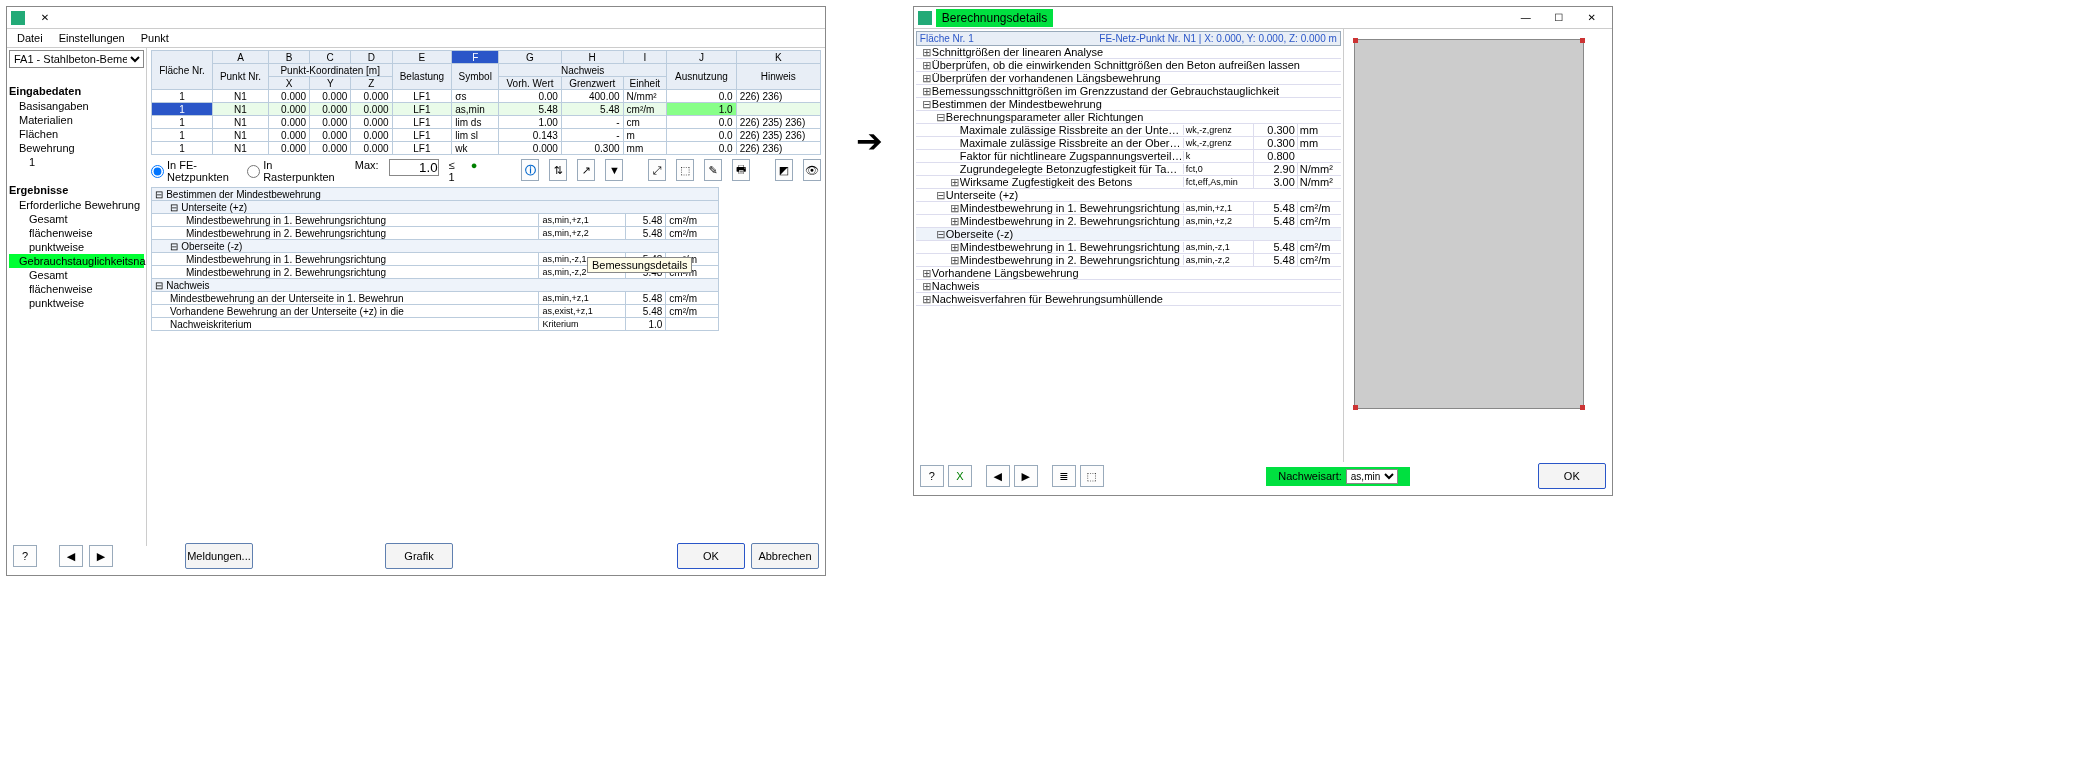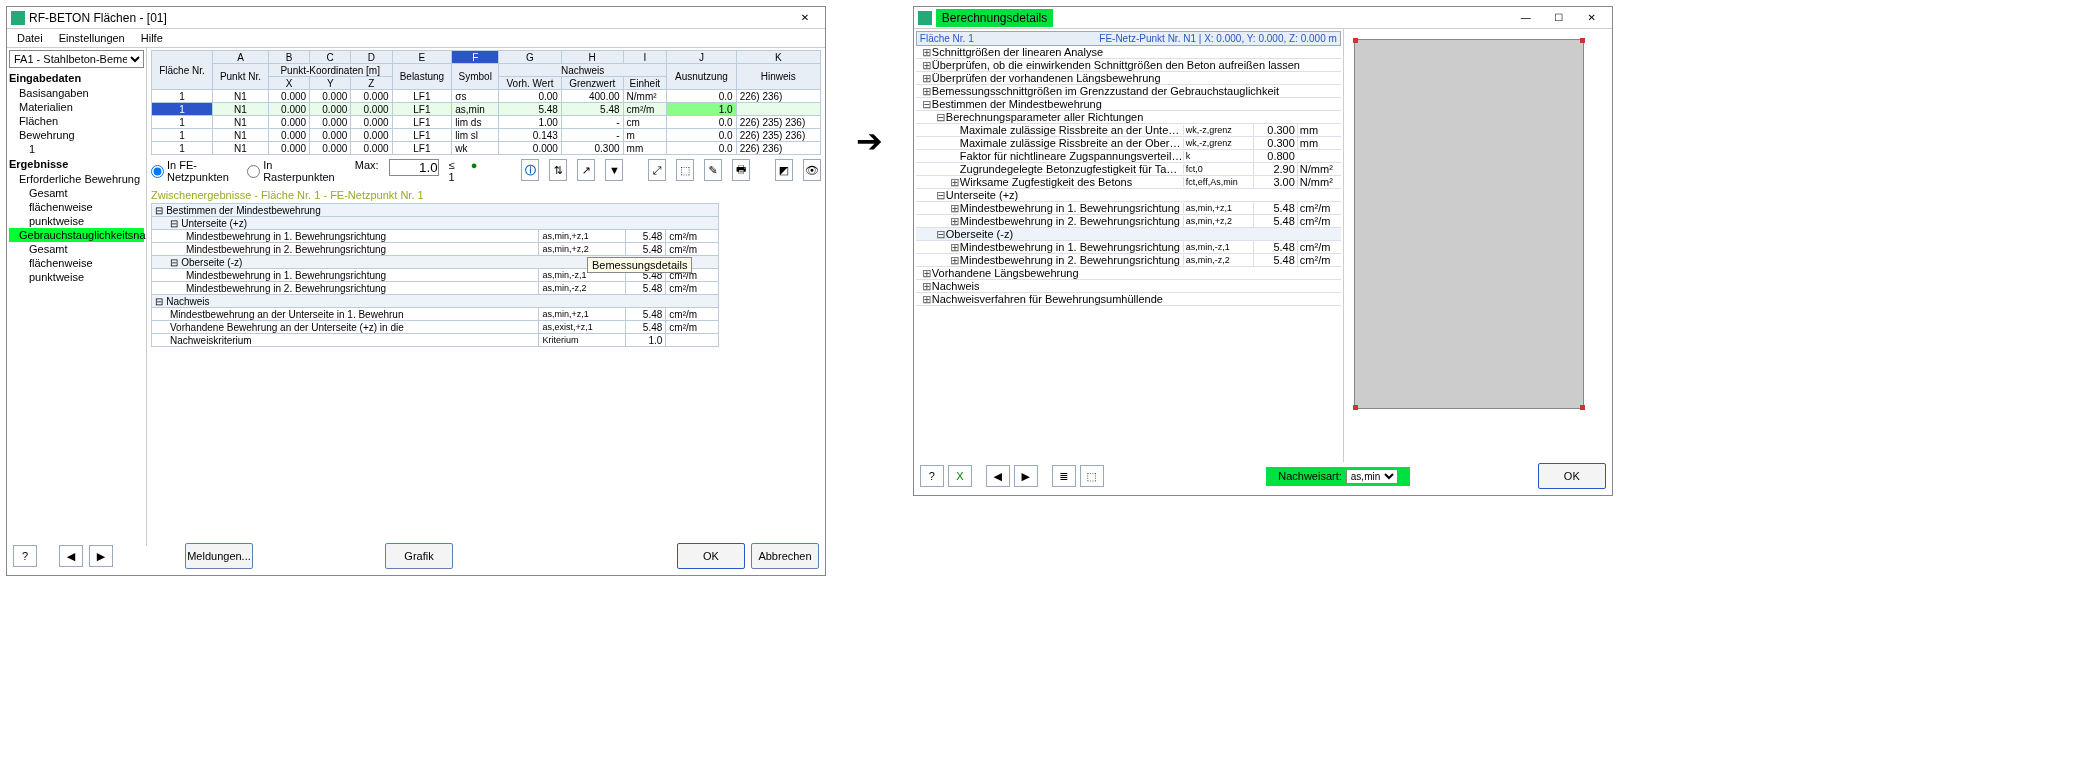--- a/index.html
+++ b/index.html
@@ -11,21 +11,21 @@
   .titlebar { display: flex; align-items: center; height: 22px; border-bottom: 1px solid #ccc; padding: 0 4px; }
   .titlebar .icon { width: 14px; height: 14px; margin-right: 4px; background: #2a7; }
   .titlebar .title { flex: 1; font-size: 12px; }
   .titlebar .btns { display: flex; gap: 1px; }
   .titlebar .btn { width: 32px; height: 18px; display: flex; align-items: center; justify-content: center; font-size: 10px; cursor: pointer; border: 1px solid transparent; }
   .menubar { display: flex; gap: 8px; padding: 2px 6px; border-bottom: 1px solid #ccc; font-size: 11px; }
   .menubar span { cursor: pointer; padding: 1px 4px; }
   .body-row { display: flex; height: calc(100% - 70px); }
   .sidebar { width: 140px; border-right: 1px solid #ccc; padding: 2px 2px; overflow: auto; font-size: 11px; }
   .combo { width: 100%; border: 1px solid #888; background: #fff; font-size: 11px; height: 18px; margin-bottom: 2px; }
-  .tree-header { font-weight: bold; padding: 2px 0; }
+  .tree-header { font-weight: bold; padding: 2px 0; margin-top: 13px; }
   .tree-item { padding: 1px 0 1px 10px; cursor: pointer; }
   .tree-item.l2 { padding-left: 20px; }
   .tree-item.sel { background: #00ff33; }
   .main { flex: 1; padding: 2px 4px; overflow: hidden; display: flex; flex-direction: column; }
   .section-label { color: #3050a0; font-size: 11px; margin: 2px 0; }
   .grid { border: 1px solid #9ab; border-collapse: collapse; width: 100%; font-size: 10px; }
   .grid th, .grid td { border: 1px solid #bcd; padding: 0 3px; text-align: center; height: 13px; white-space: nowrap; }
   .grid th { background: #e8eef6; font-weight: normal; }
   .grid th.top { background: #e8eef6; }
   .grid th.sel { background: #2a56c8; color: #fff; }
@@ -74,29 +74,28 @@
   .small { font-size: 9px; }
 </style>
 </head>
 <body>
 
 <div class="windows">
 
   <div class="window w1">
     <div class="titlebar">
       <div class="icon"></div>
-      <div class="title">RF-BETON Flächen - [01]</div>
       <div class="btns">
         <div class="btn">✕</div>
       </div>
     </div>
     <div class="menubar">
       <span>Datei</span>
       <span>Einstellungen</span>
-      <span>Hilfe</span>
+      <span>Punkt</span>
     </div>
     <div class="body-row">
       <div class="sidebar">
         <select class="combo">
           <option>FA1 - Stahlbeton-Bemessung</option>
         </select>
         <div class="tree-header">Eingabedaten</div>
         <div class="tree-item">Basisangaben</div>
         <div class="tree-item">Materialien</div>
         <div class="tree-item">Flächen</div>
@@ -243,21 +242,20 @@
           <div style="width:6px"></div>
           <div class="toolbtn">⤢</div>
           <div class="toolbtn">⬚</div>
           <div class="toolbtn">✎</div>
           <div class="toolbtn">🖶</div>
           <div style="width:6px"></div>
           <div class="toolbtn">◩</div>
           <div class="toolbtn">👁</div>
         </div>
 
-        <div class="section-label" style="color:#9a2">Zwischenergebnisse  -  Fläche Nr. 1 - FE-Netzpunkt Nr. 1</div>
         <table class="inter-grid">
           <tbody>
               <tr class="hd">
                 <td colspan="4">⊟ <span>Bestimmen der Mindestbewehrung</span></td>
               </tr>
           <tr class="hd">
                 <td colspan="4" class="idt1">⊟ <span>Unterseite (+z)</span></td>
               </tr>
           <tr>
                 <td class="idt2">Mindestbewehrung in 1. Bewehrungsrichtung</td>

